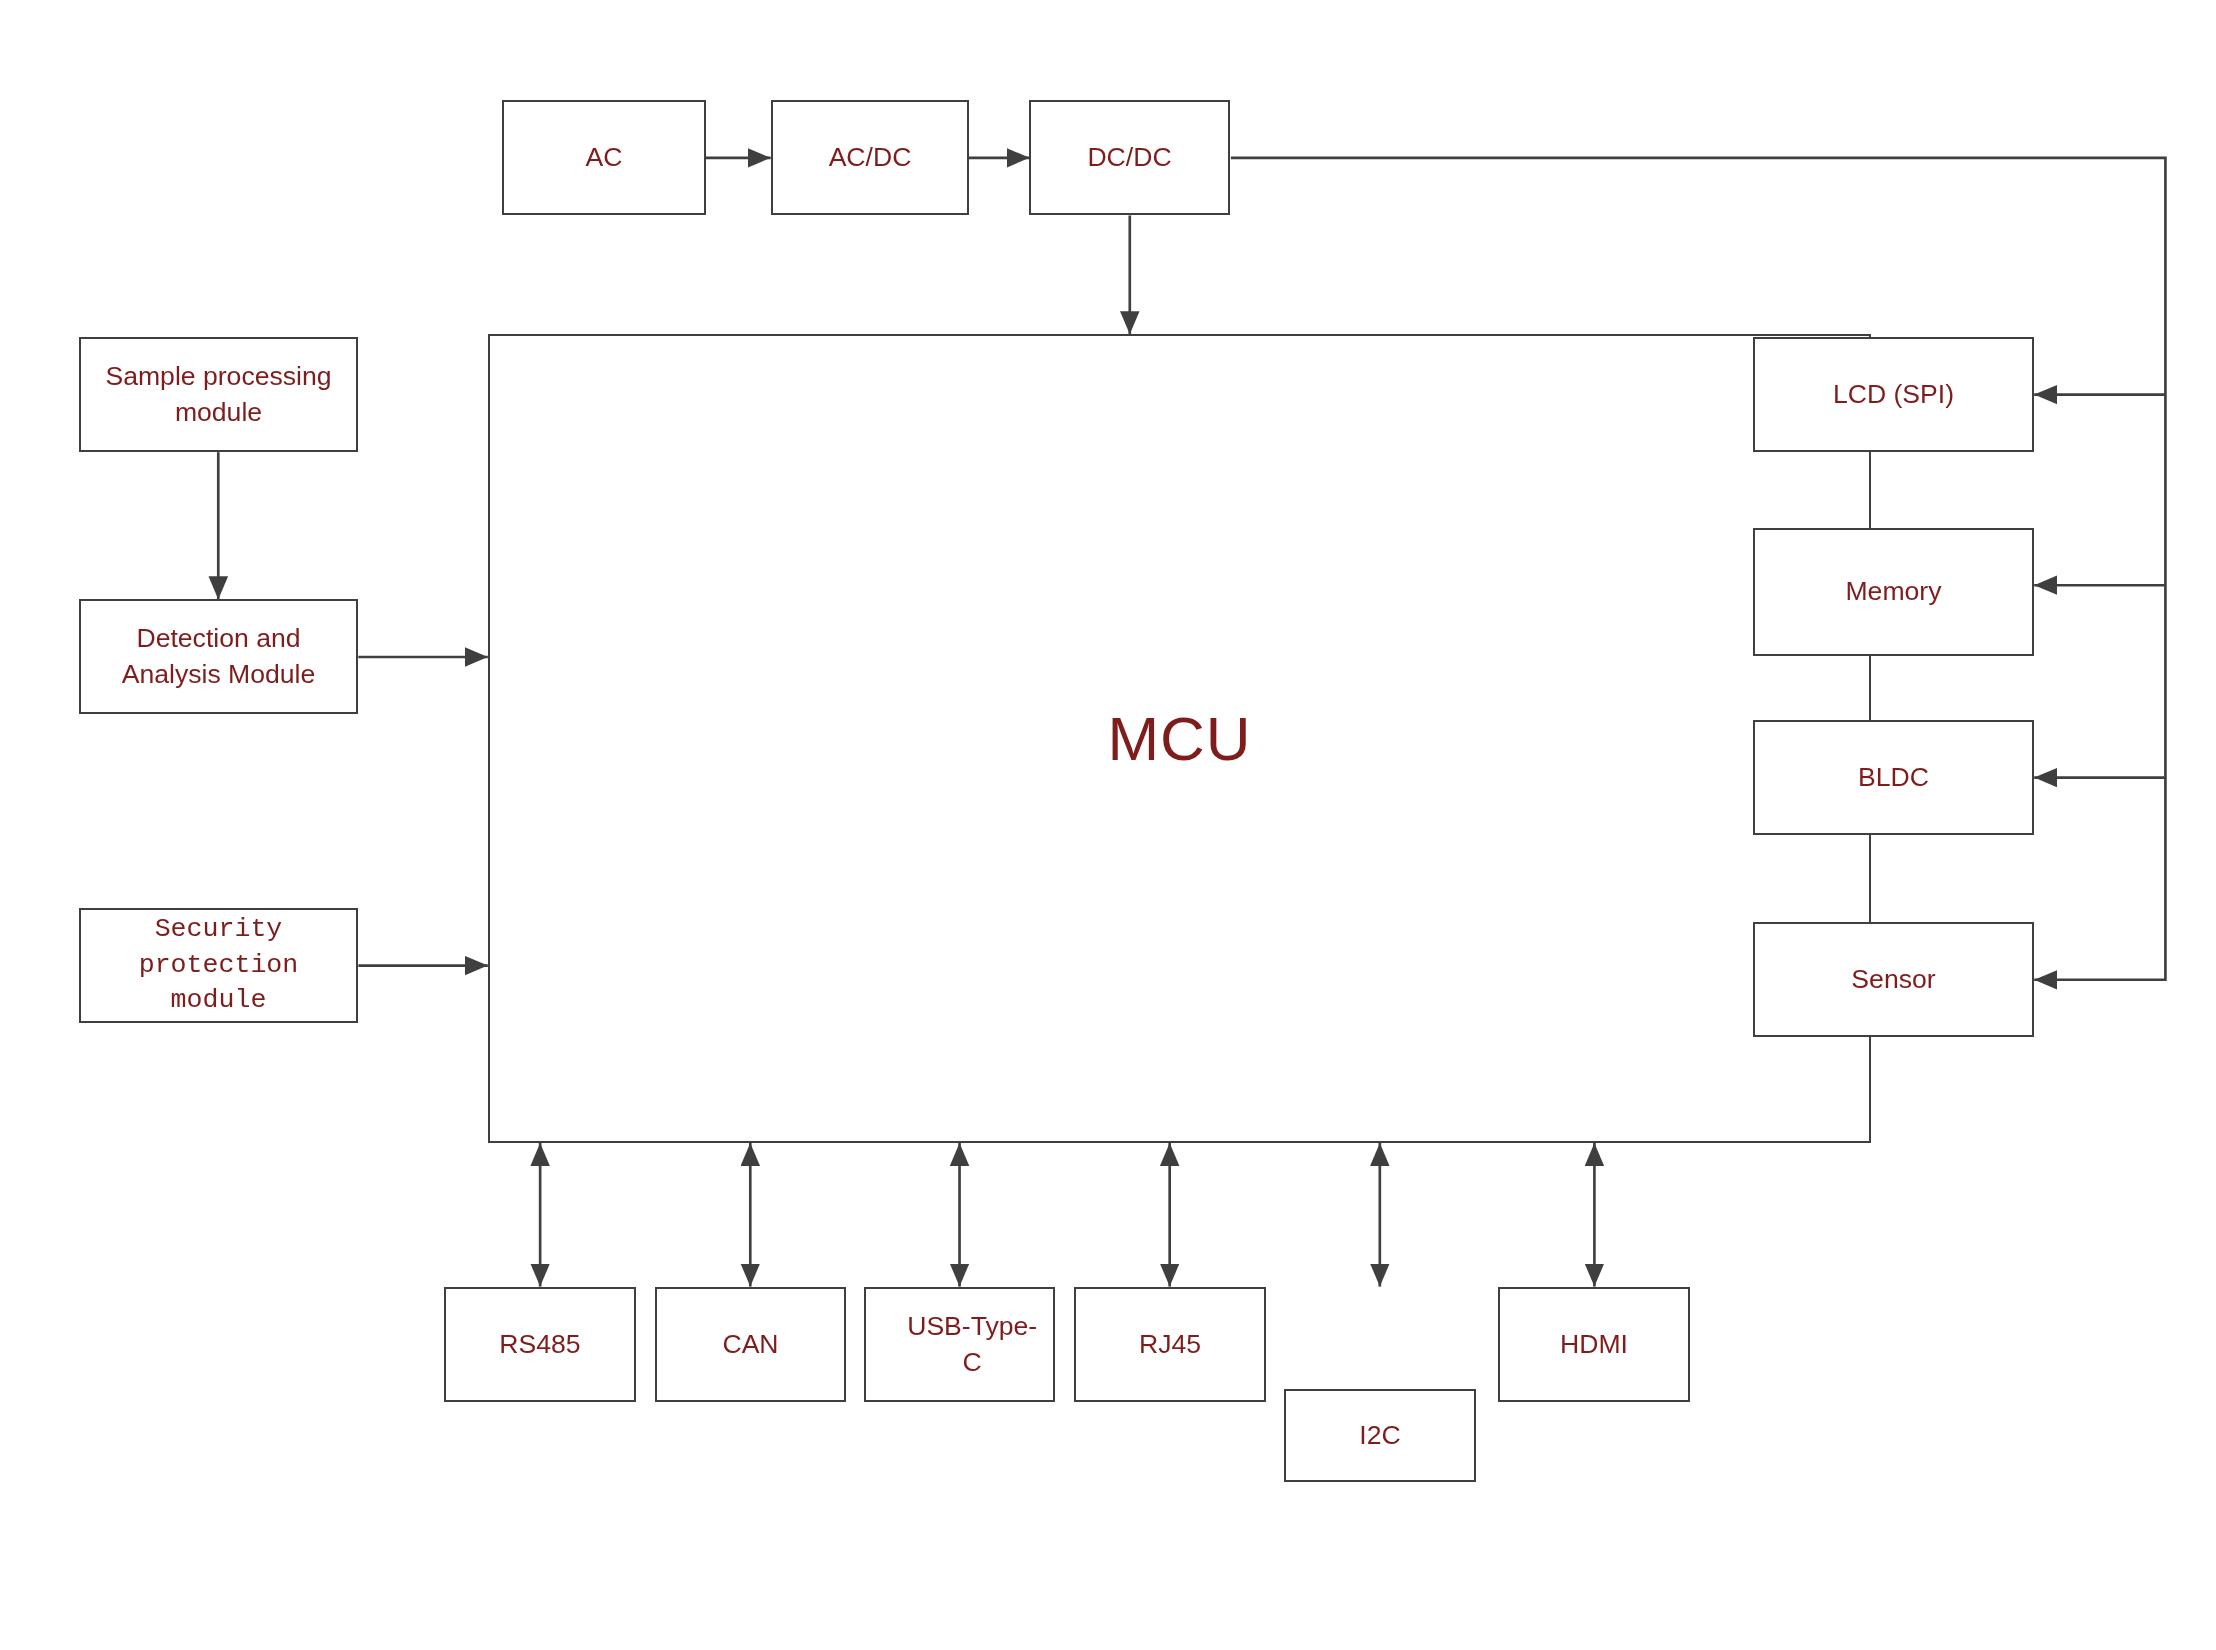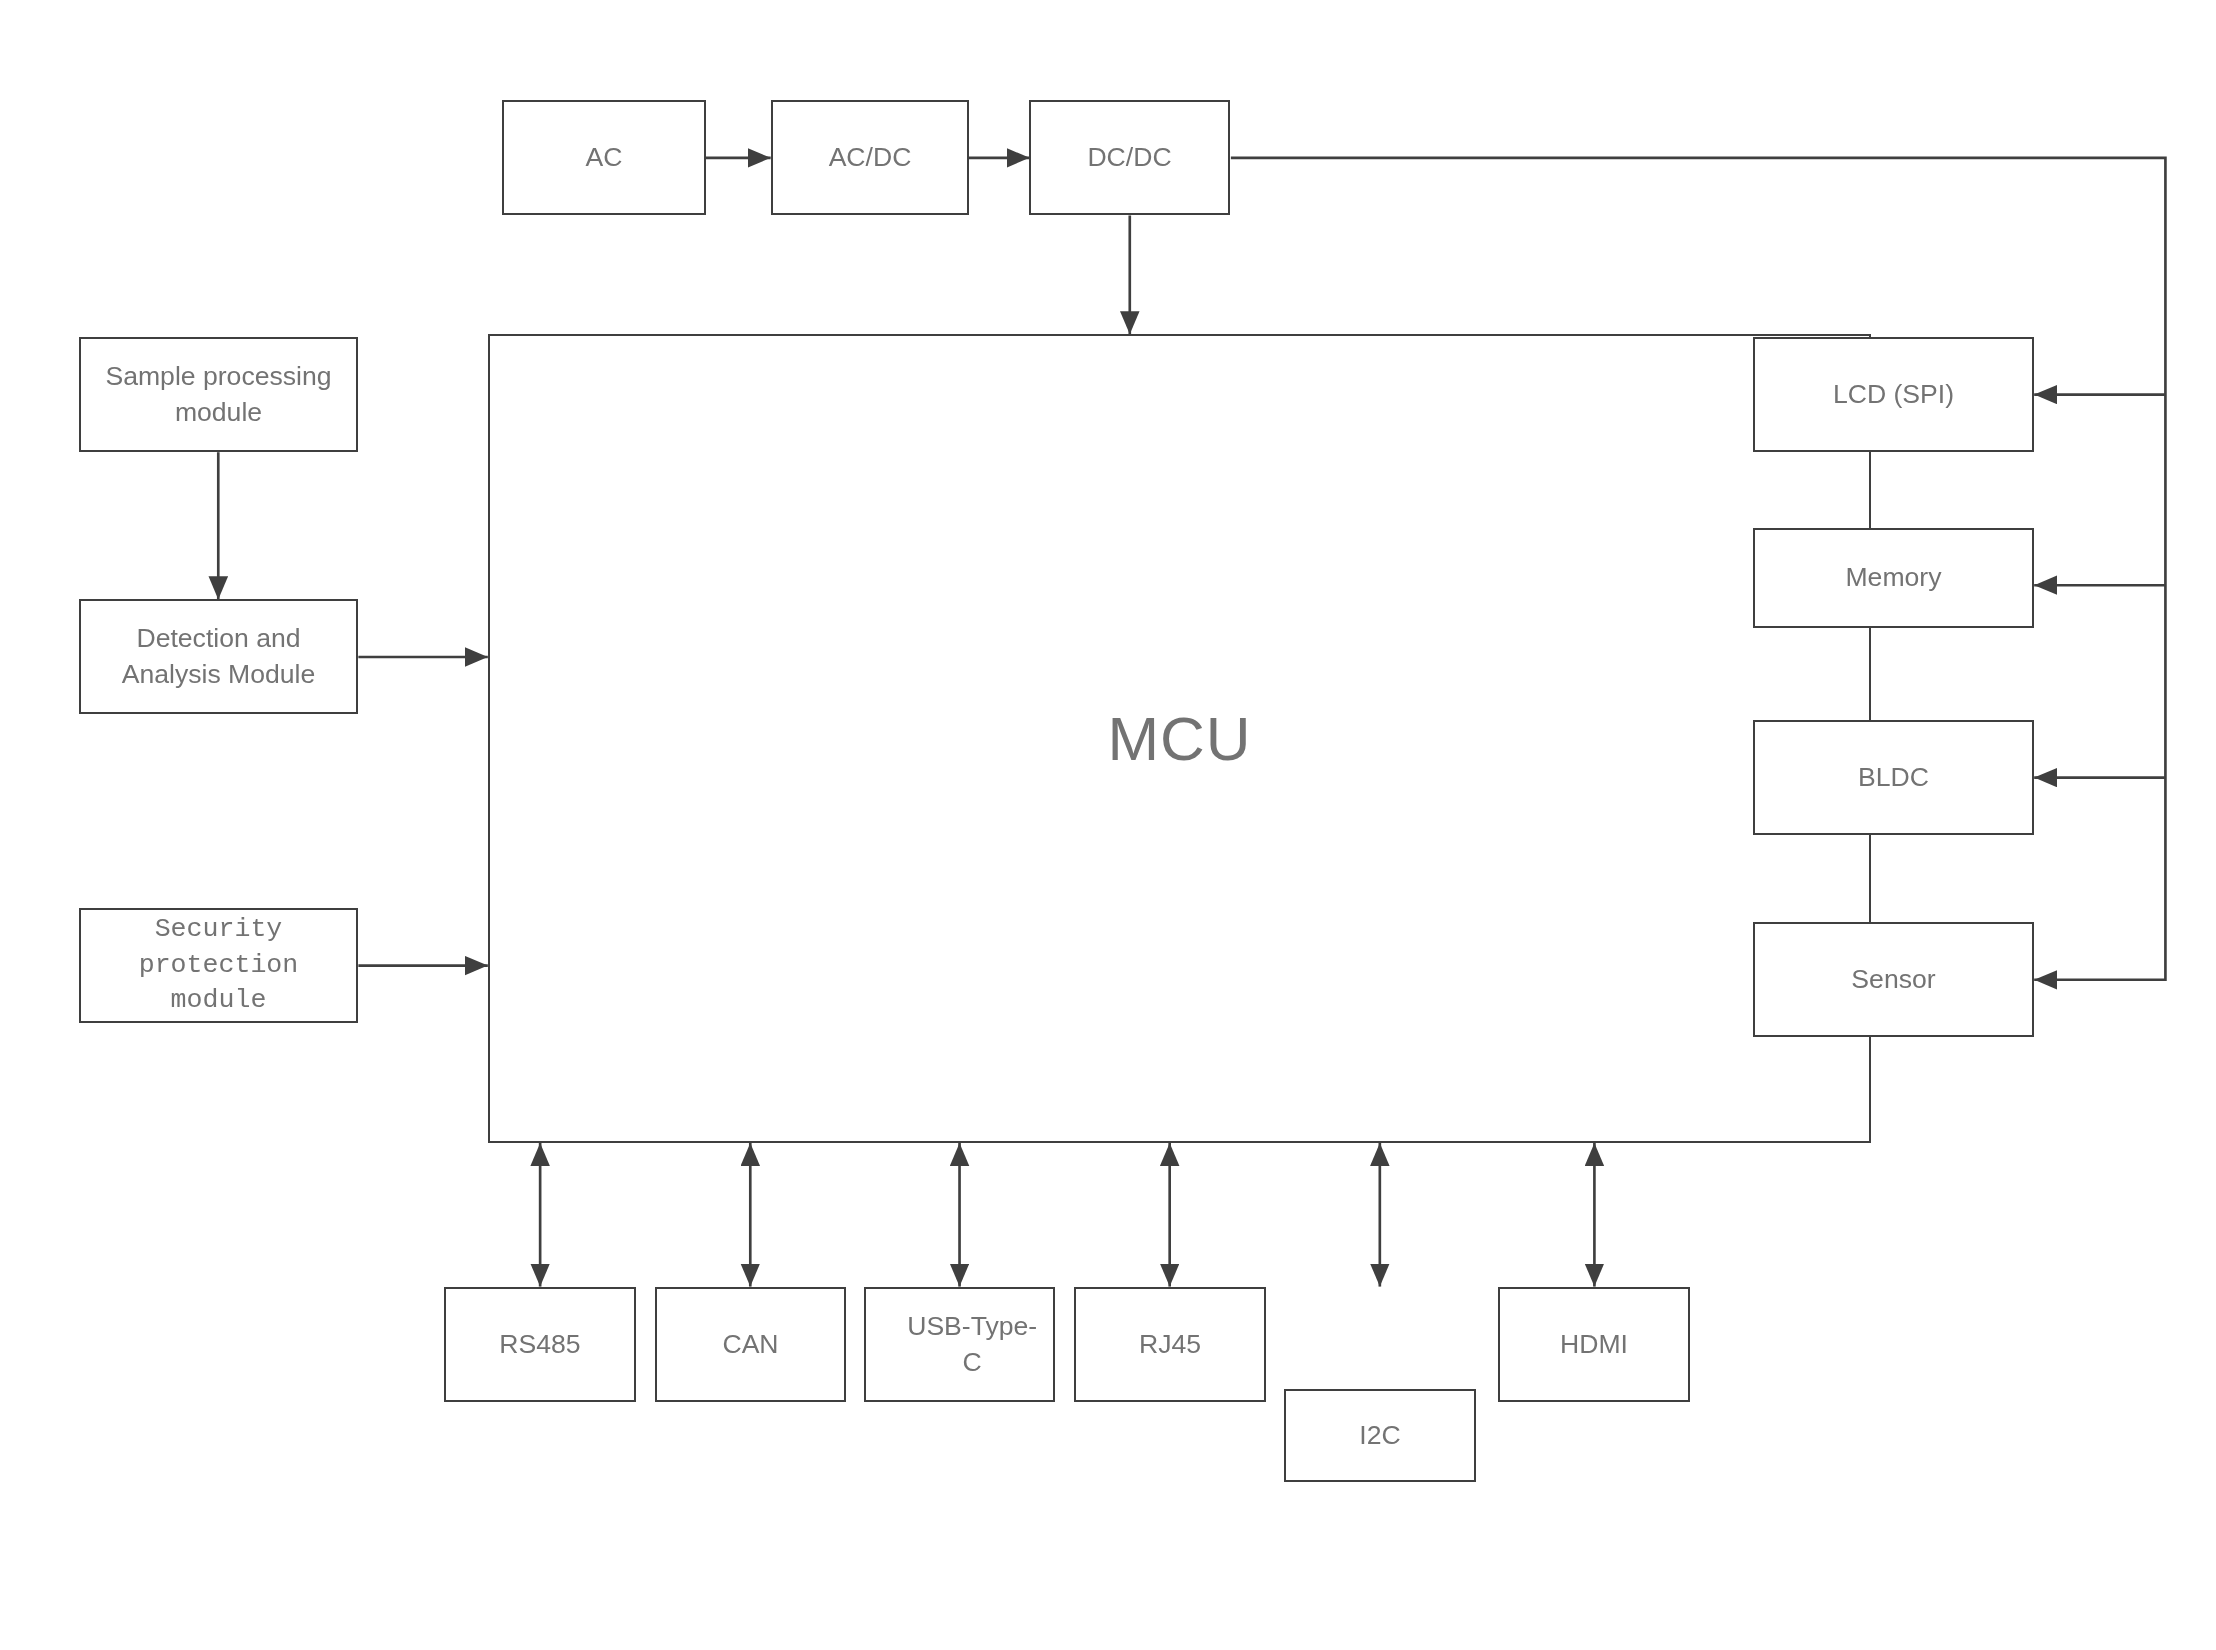--- a/index.html
+++ b/index.html
@@ -6,21 +6,21 @@
     margin: 0;
     padding: 0;
     background: #ffffff;
   }
   .canvas {
     position: relative;
     width: 2217px;
     height: 1651px;
     background: #ffffff;
     font-family: "Liberation Sans", "DejaVu Sans", sans-serif;
-    color: #737373;
+    color: #7f1d1d;
   }
   .node {
     position: absolute;
     box-sizing: border-box;
     border: 2.7px solid #3f3f3f;
     background: #ffffff;
     display: flex;
     align-items: center;
     justify-content: center;
     text-align: center;
@@ -90,21 +90,21 @@
   <div class="node" style="left:771px; top:100px; width:198px; height:115px;">AC/DC</div>
   <div class="node" style="left:1029px; top:100px; width:201px; height:115px;">DC/DC</div>
 
   <div class="node mcu" style="left:488px; top:334px; width:1383px; height:809px;">MCU</div>
 
   <div class="node" style="left:79px; top:599px; width:279px; height:115px;">Detection and Analysis Module</div>
   <div class="node" style="left:79px; top:337px; width:279px; height:115px;">Sample processing module</div>
   <div class="node" style="left:79px; top:908px; width:279px; height:115px;font-family:Liberation Mono, monospace;">Security protection module</div>
 
   <div class="node" style="left:1753px; top:337px; width:281px; height:115px;">LCD (SPI)</div>
-  <div class="node" style="left:1753px; top:528px; width:281px; height:100px;">Memory</div>
+  <div class="node" style="left:1753px; top:528px; width:281px; height:128px;">Memory</div>
   <div class="node" style="left:1753px; top:922px; width:281px; height:115px;">Sensor</div>
   <div class="node" style="left:1753px; top:720px; width:281px; height:115px;">BLDC</div>
 
   <div class="node" style="left:444px; top:1287px; width:192px; height:115px;">RS485</div>
   <div class="node" style="left:655px; top:1287px; width:191px; height:115px;">CAN</div>
   <div class="node" style="left:864px; top:1287px; width:191px; height:115px;padding-left:36px;">USB-Type-C</div>
   <div class="node" style="left:1074px; top:1287px; width:192px; height:115px;">RJ45</div>
   <div class="node" style="left:1284px; top:1345px; width:192px; height:93px;margin-top:44px;">I2C</div>
   <div class="node" style="left:1498px; top:1287px; width:192px; height:115px;">HDMI</div>
 

